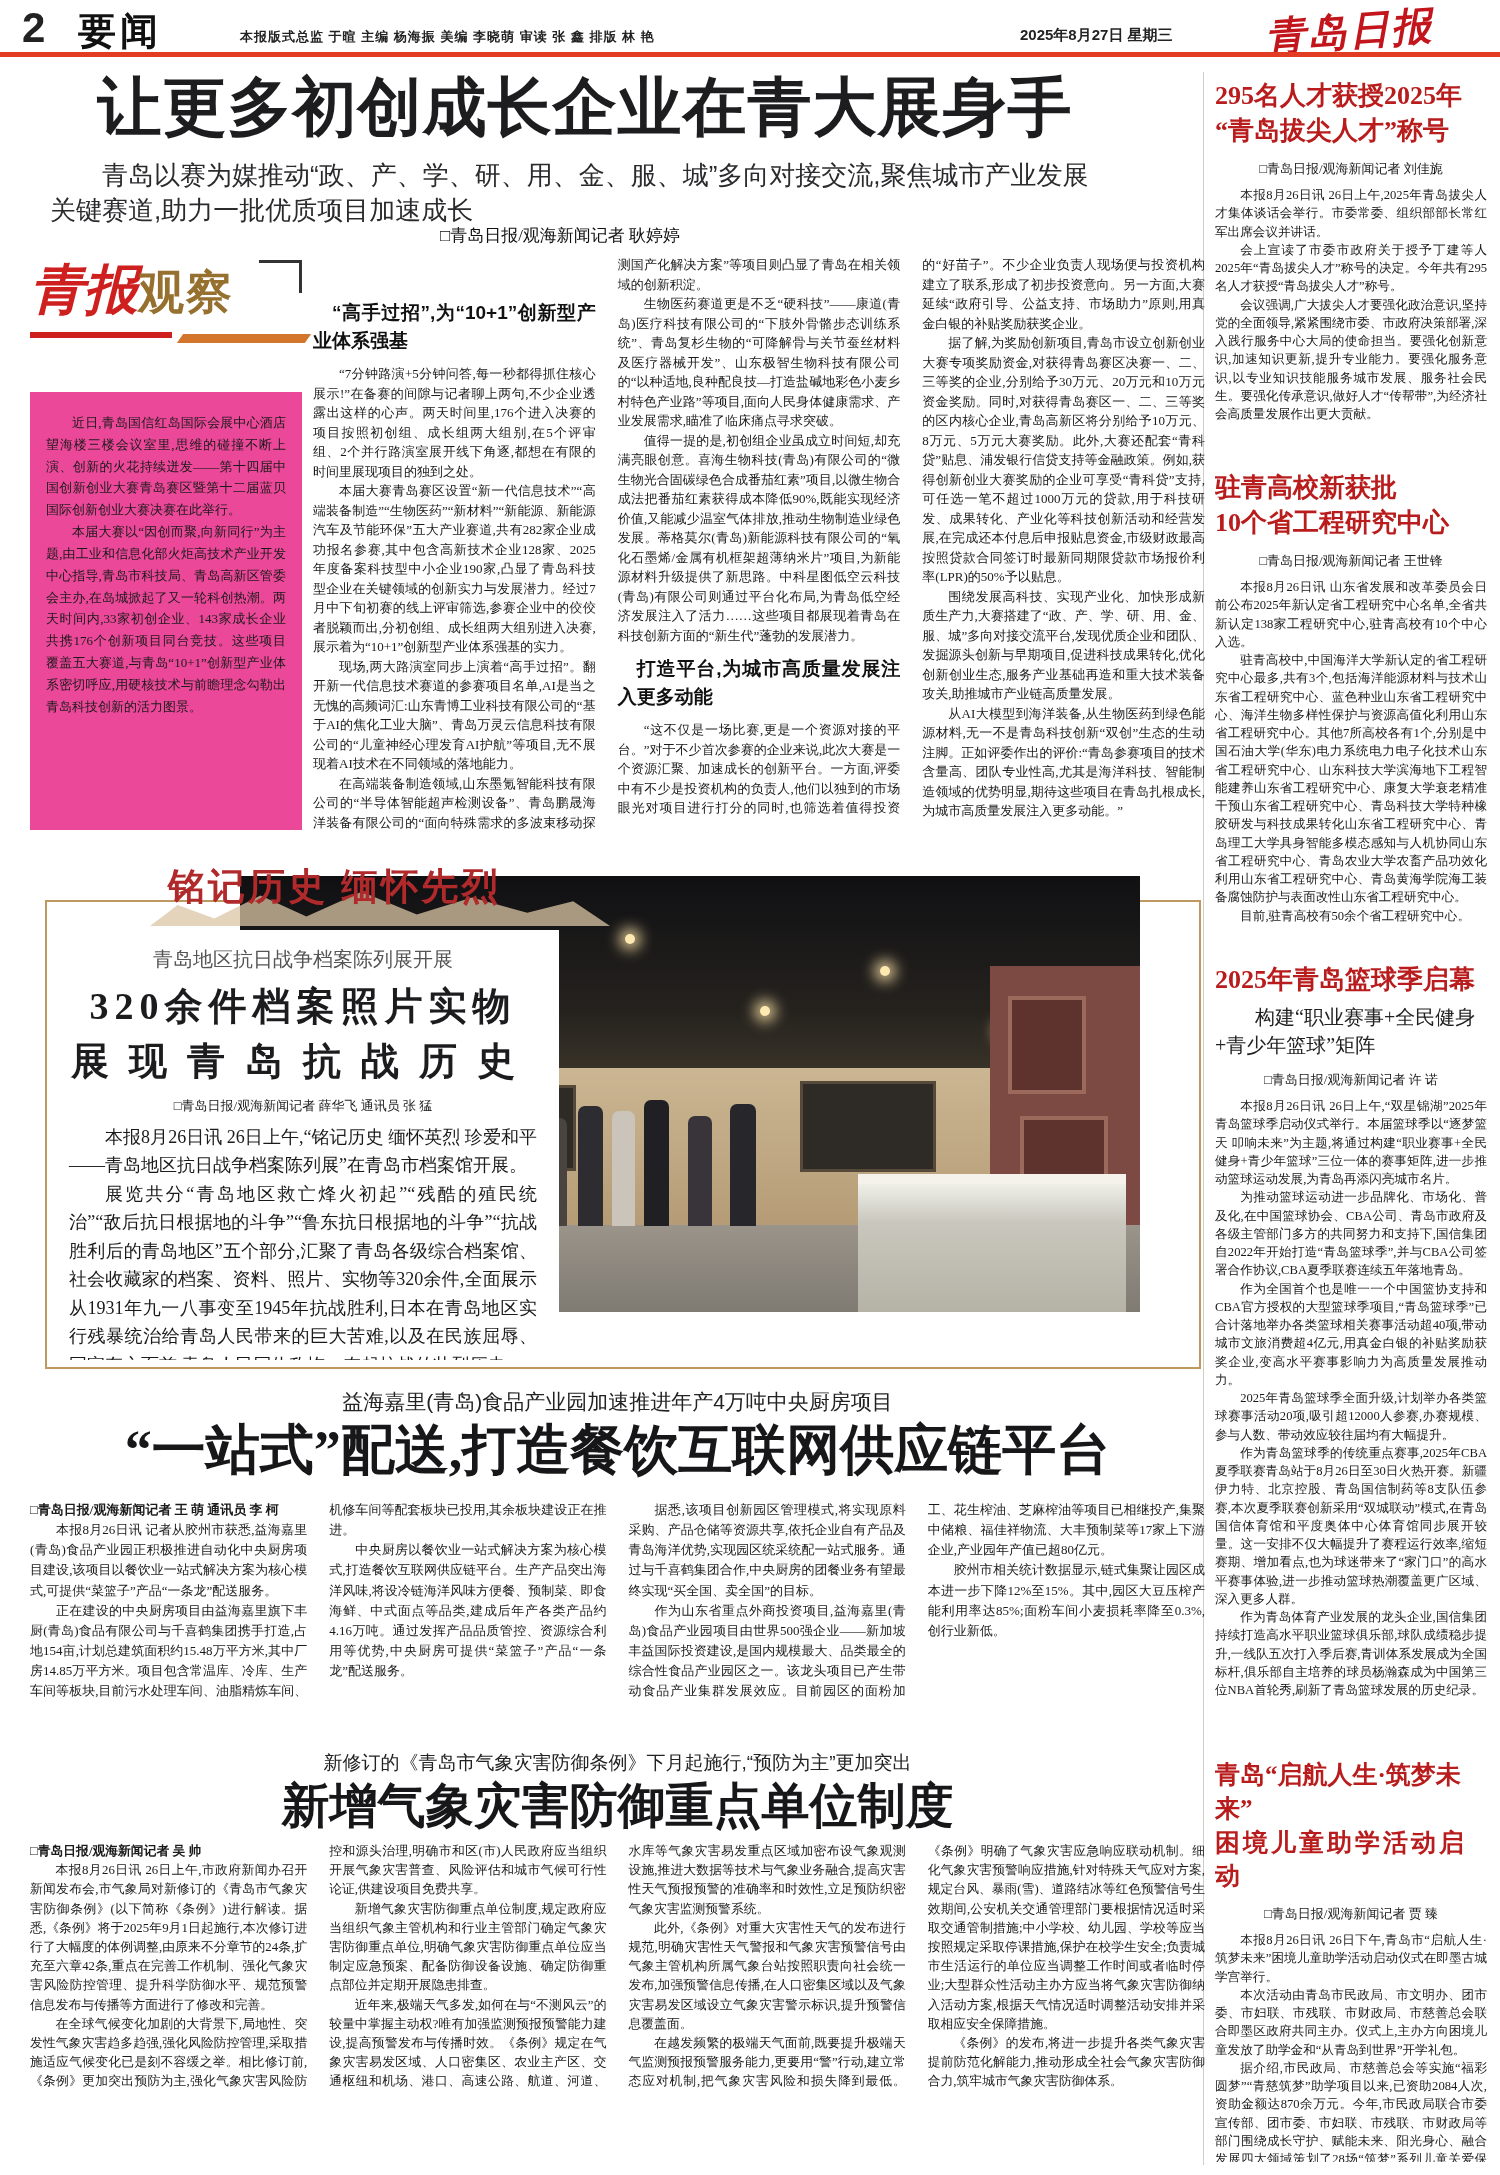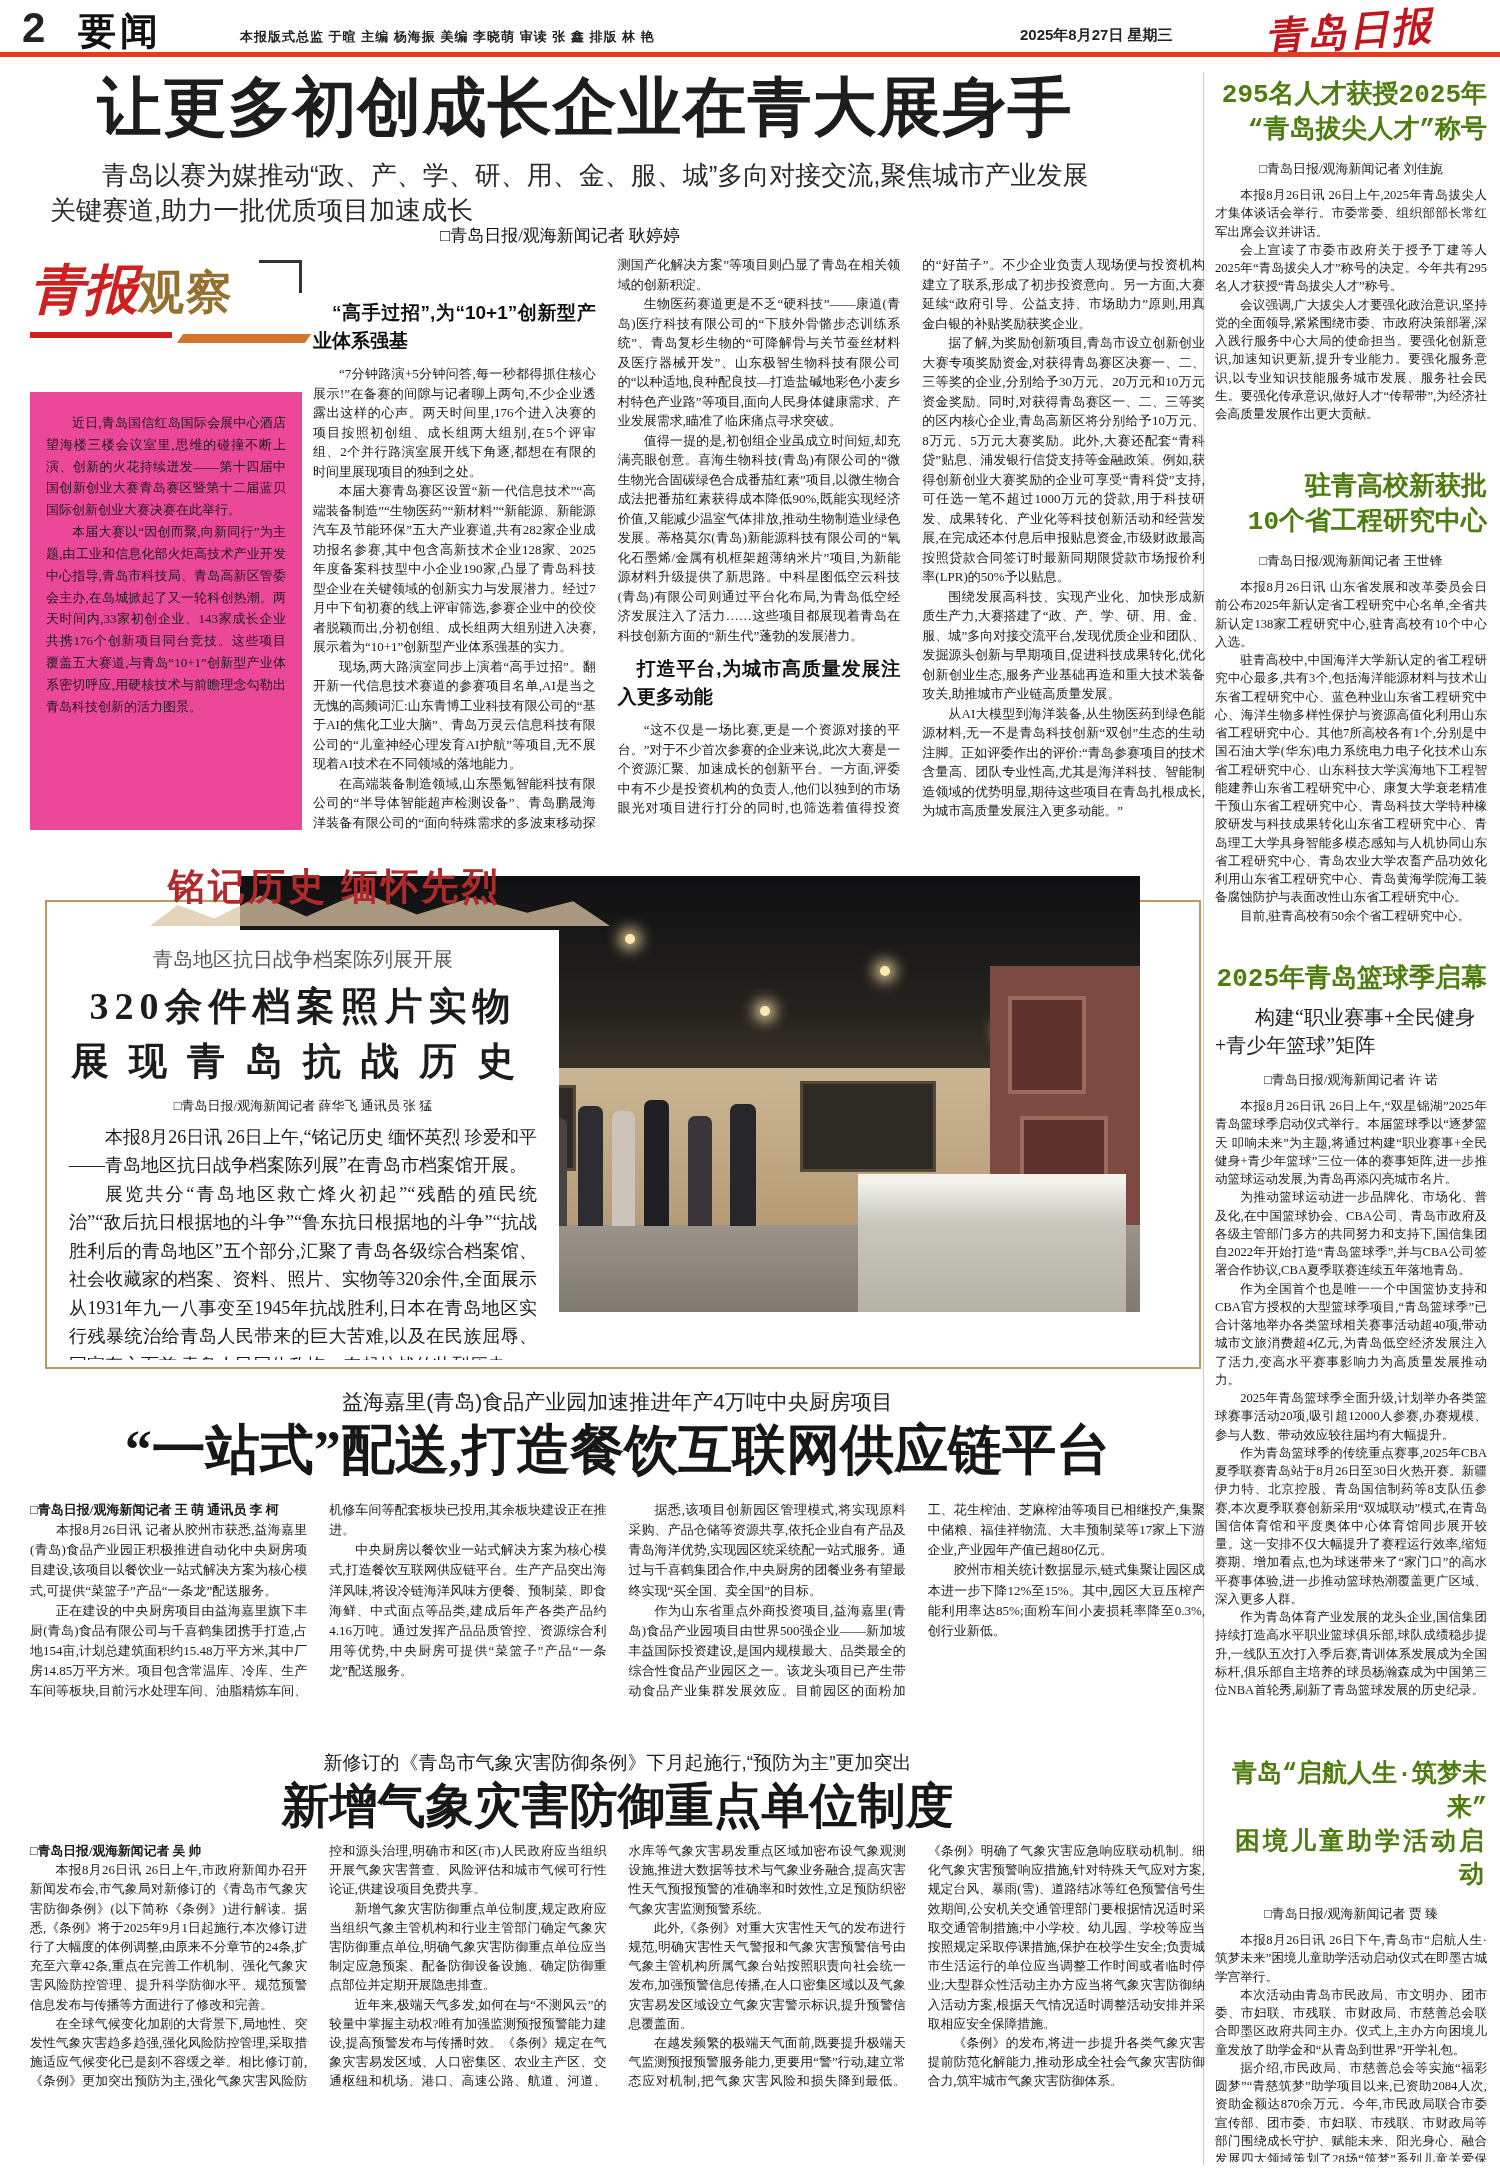--- a/index.html
+++ b/index.html
@@ -89,21 +89,21 @@
   .wx-kicker{left:30px;top:1750px;width:1175px;text-align:center;font-size:19px;color:#222;
              font-family:"Liberation Sans",sans-serif;}
   .wx-headline{left:30px;top:1774px;width:1175px;text-align:center;font-size:48px;font-weight:900;color:#17171a;}
   .wx-cols{left:30px;top:1842px;width:1175px;height:322px;column-count:4;column-gap:22px;
            font-size:12.8px;line-height:1.5;text-align:justify;overflow:hidden;}
   .wx-cols p{margin:0;text-indent:2em;}
   .wx-cols p.byline-left{text-indent:0;font-weight:bold;}
 
   
   .rail-art{left:1215px;width:272px;overflow:hidden;}
-  .rail-h{text-align:right;font-size:26px;font-weight:900;color:#4d7c0f;line-height:1.35;font-family:Liberation Mono, monospace;}
+  .rail-h{text-align:left;font-size:26px;font-weight:900;color:#b91c1c;line-height:1.35;}
   .rail-sub{font-size:20px;color:#222;line-height:1.4;text-indent:2em;margin-top:6px;}
   .rail-byline{text-align:center;font-size:13px;margin:12px 0 8px 0;}
   .rail-body{font-size:12.6px;line-height:1.45;text-align:justify;}
   .rail-body p{margin:0;text-indent:2em;}
 </style>
 </head>
 <body>
 
 <div class="page">
 
@@ -253,21 +253,21 @@
       </div>
   </div>
 
   <div class="abs rail-art" style="top:962px;height:790px;">
     <div class="rail-h">2025年青岛篮球季启幕</div>
     <div class="rail-sub">构建“职业赛事+全民健身+青少年篮球”矩阵</div>
     <div class="rail-byline">□青岛日报/观海新闻记者  许 诺</div>
     <div class="rail-body">
         <p>本报8月26日讯  26日上午,“双星锦湖”2025年青岛篮球季启动仪式举行。本届篮球季以“逐梦篮天 叩响未来”为主题,将通过构建“职业赛事+全民健身+青少年篮球”三位一体的赛事矩阵,进一步推动篮球运动发展,为青岛再添闪亮城市名片。</p>
         <p>为推动篮球运动进一步品牌化、市场化、普及化,在中国篮球协会、CBA公司、青岛市政府及各级主管部门多方的共同努力和支持下,国信集团自2022年开始打造“青岛篮球季”,并与CBA公司签署合作协议,CBA夏季联赛连续五年落地青岛。</p>
-        <p>作为全国首个也是唯一一个中国篮协支持和CBA官方授权的大型篮球季项目,“青岛篮球季”已合计落地举办各类篮球相关赛事活动超40项,带动城市文旅消费超4亿元,为青岛低空经济发展注入了活力,变高水平赛事影响力为高质量发展推动力。</p>
+        <p>作为全国首个也是唯一一个中国篮协支持和CBA官方授权的大型篮球季项目,“青岛篮球季”已合计落地举办各类篮球相关赛事活动超40项,带动城市文旅消费超4亿元,用真金白银的补贴奖励获奖企业,变高水平赛事影响力为高质量发展推动力。</p>
         <p>2025年青岛篮球季全面升级,计划举办各类篮球赛事活动20项,吸引超12000人参赛,办赛规模、参与人数、带动效应较往届均有大幅提升。</p>
         <p>作为青岛篮球季的传统重点赛事,2025年CBA夏季联赛青岛站于8月26日至30日火热开赛。新疆伊力特、北京控股、青岛国信制药等8支队伍参赛,本次夏季联赛创新采用“双城联动”模式,在青岛国信体育馆和平度奥体中心体育馆同步展开较量。这一安排不仅大幅提升了赛程运行效率,缩短赛期、增加看点,也为球迷带来了“家门口”的高水平赛事体验,进一步推动篮球热潮覆盖更广区域、深入更多人群。</p>
         <p>作为青岛体育产业发展的龙头企业,国信集团持续打造高水平职业篮球俱乐部,球队成绩稳步提升,一线队五次打入季后赛,青训体系发展成为全国标杆,俱乐部自主培养的球员杨瀚森成为中国第三位NBA首轮秀,刷新了青岛篮球发展的历史纪录。</p>
       </div>
   </div>
 
   <div class="abs rail-art" style="top:1758px;height:404px;">
     <div class="rail-h" style="font-size:25px;">青岛“启航人生·筑梦未来”</div>
     <div class="rail-h" style="font-size:25px;letter-spacing:3px;">困境儿童助学活动启动</div>
     <div class="rail-byline">□青岛日报/观海新闻记者  贾 臻</div>

